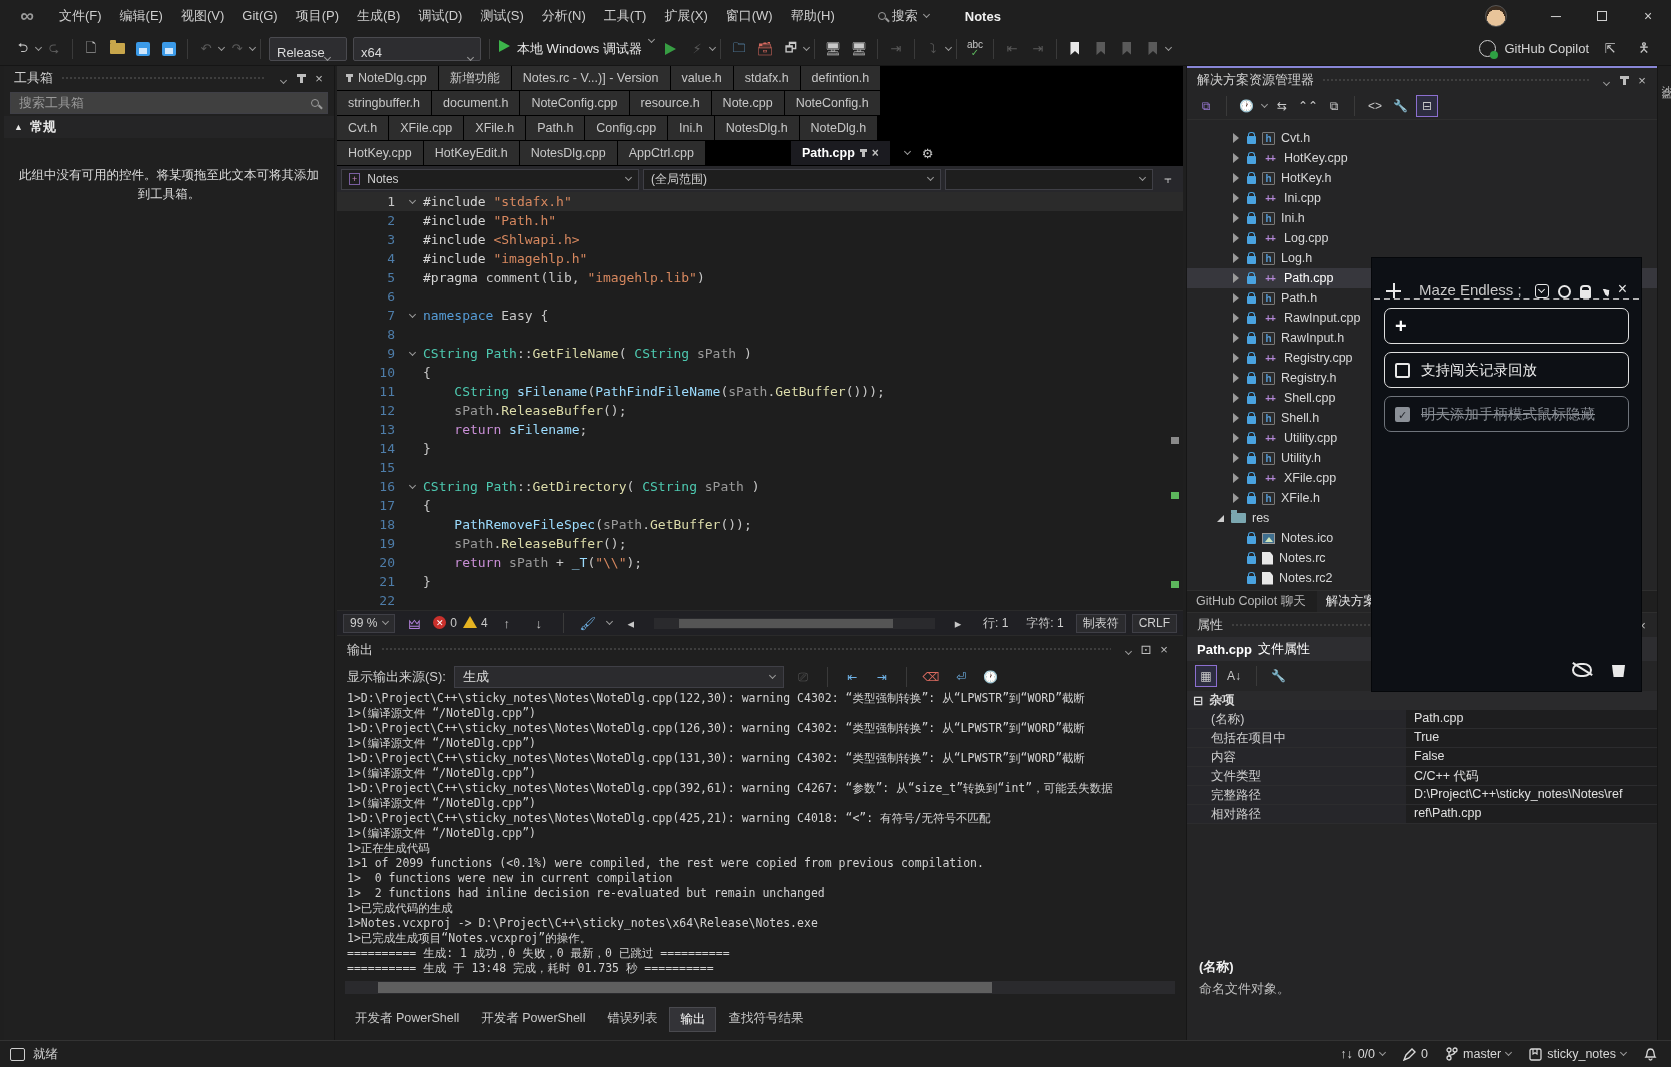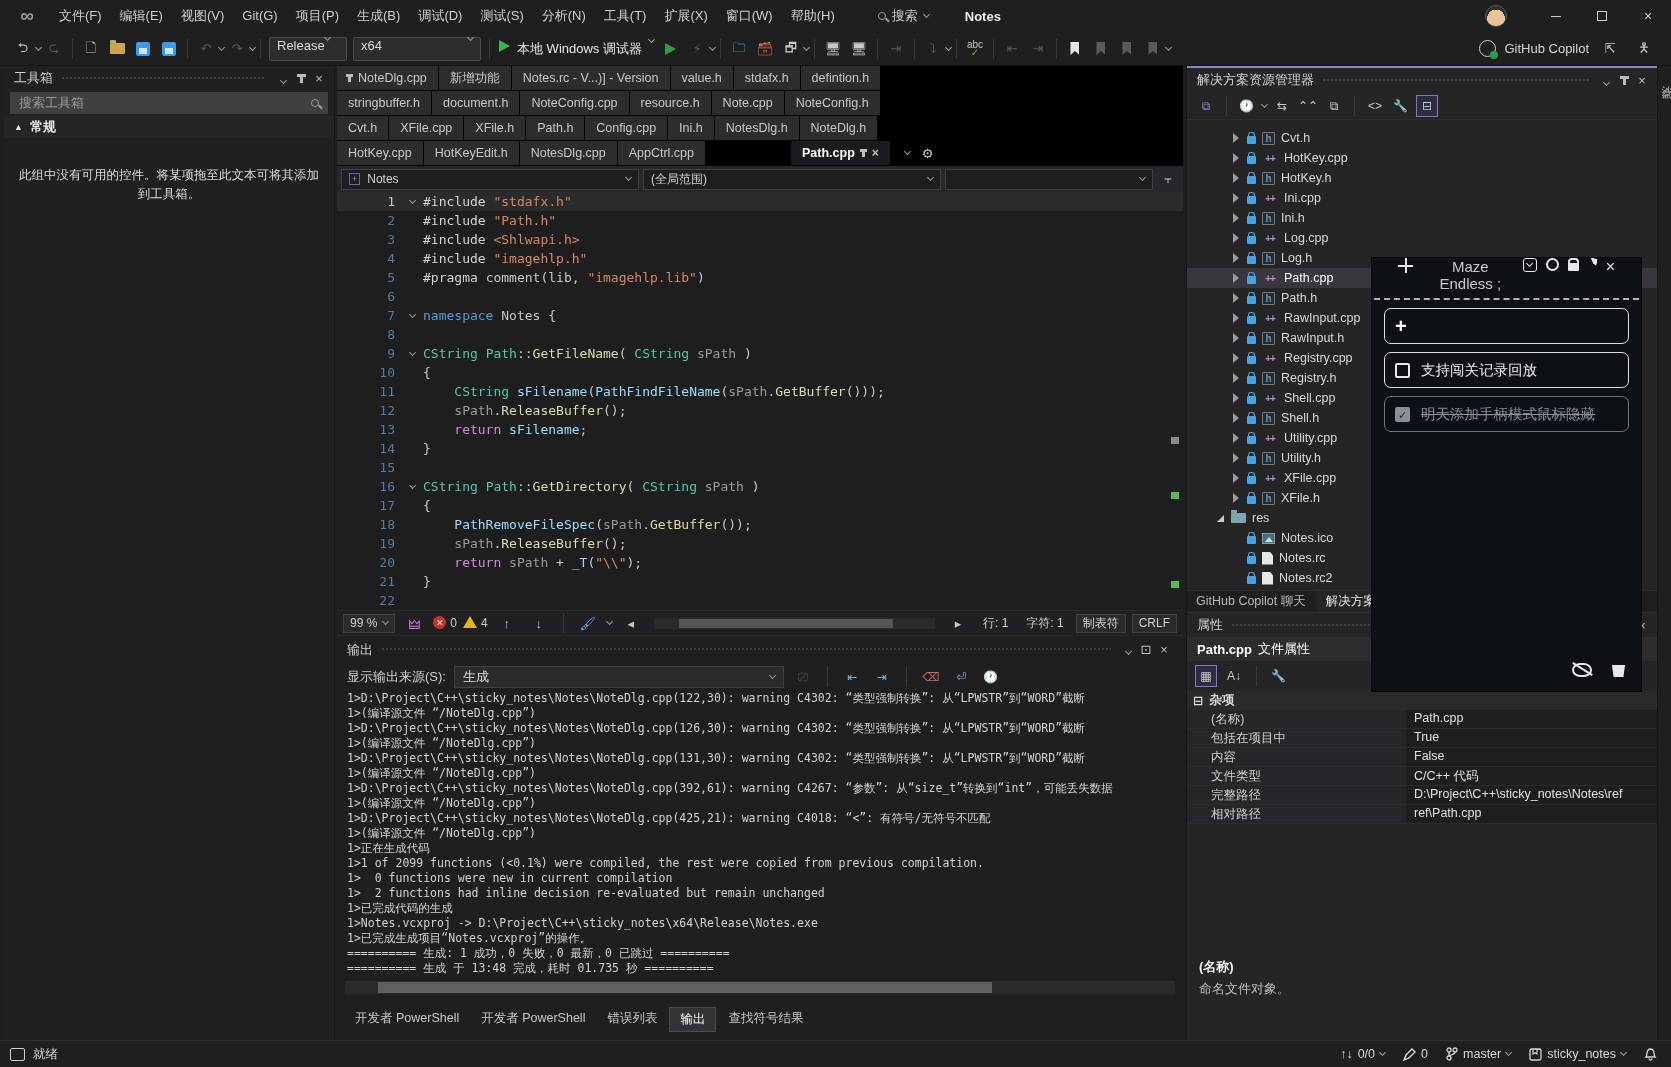--- a/index.html
+++ b/index.html
@@ -18,21 +18,21 @@
   .win-ctrls{margin-left:auto;display:flex;align-items:center}
   .avatar{width:22px;height:22px;border-radius:50%;background:radial-gradient(circle at 50% 62%,#e8c49a 55%,#3a2c20 56%);border:1px solid #555;margin-right:26px}
   .winbtn{width:46px;height:32px;text-align:center;line-height:32px;color:#cfcfcf;font-size:14px}
   .winbox{display:inline-block;width:10px;height:10px;border:1px solid #cfcfcf}
 
   
   .toolbar{left:0;top:32px;width:1671px;height:34px;background:#1f1f1f;border-bottom:1px solid #151515;display:flex;align-items:center;padding-left:10px}
   .tbico{min-width:24px;height:24px;margin:0 1px;display:flex;align-items:center;justify-content:center;color:#c8c8c8;font-size:13px;border-radius:2px}
   .tbico.dim{color:#5a5a5a}
   .tbsep{width:1px;height:20px;background:#3a3a3a;margin:0 5px}
-  .tbdrop{height:24px;background:#2d2d30;border:1px solid #4a4a4f;border-radius:2px;display:flex;align-items:flex-start;padding:0 7px;margin:0 3px;color:#dcdcdc}
+  .tbdrop{height:24px;background:#2d2d30;border:1px solid #4a4a4f;border-radius:2px;display:flex;align-items:flex-end;padding:0 7px;margin:0 3px;color:#dcdcdc}
   .chev{display:inline-block;width:5px;height:5px;border-right:1.3px solid #9a9a9a;border-bottom:1.3px solid #9a9a9a;transform:rotate(45deg);margin-top:-3px}
   .play{width:0;height:0;border-left:11px solid #3cb44a;border-top:6px solid transparent;border-bottom:6px solid transparent}
   .play.hollow{border-left-color:#3cb44a;filter:none;opacity:.85}
   .disk{width:14px;height:14px;background:#3b9ae8;border-radius:2px;position:relative}
   .disk:after{content:"";position:absolute;left:3px;top:6px;width:8px;height:6px;background:#cfe6fb}
   .folder{width:15px;height:11px;background:#c8a64b;border-radius:1px;position:relative}
   .folder:before{content:"";position:absolute;top:-3px;left:0;width:6px;height:3px;background:#c8a64b;border-radius:1px 1px 0 0}
   .searchglyph{display:inline-block;width:8px;height:8px;border:1.6px solid #9a9a9a;border-radius:50%;position:relative}
   .searchglyph:after{content:"";position:absolute;left:6px;top:6px;width:5px;height:1.6px;background:#9a9a9a;transform:rotate(45deg)}
   .copilot-wrap{margin-left:auto;display:flex;align-items:center;gap:8px;padding-right:14px;color:#d4d4d4}
@@ -131,21 +131,21 @@
   .pgrow{height:19px;display:flex;border-bottom:1px solid #2c2c2e}
   .pgl{width:219px;background:#26262a;color:#cfcfcf;padding:1px 8px 0 24px}
   .pgv{flex:1;background:#1e1e1f;color:#e0e0e0;padding:1px 8px 0 8px;white-space:nowrap;overflow:hidden}
   .propfoot{margin-top:auto;padding:8px 12px 20px 12px}
   
   .strip{left:1657px;top:66px;width:14px;height:974px;background:#1f1f1f;border-left:1px solid #161616}
   .striptab{writing-mode:vertical-rl;color:#b0b0b0;font-size:11px;margin:10px 0 0 1px;letter-spacing:2px}
 
   
   .note{left:1372px;top:258px;width:269px;height:433px;background:#0d1015;z-index:50;box-shadow:0 0 0 1px #05070a}
-  .notehead{height:40px;display:flex;align-items:flex-start;padding:0 26px;color:#c9c9c9}
+  .notehead{height:40px;display:flex;align-items:flex-end;padding:0 14px;color:#c9c9c9}
   .movecross{position:relative;width:15px;height:15px;margin-right:14px}
   .movecross:before{content:"";position:absolute;left:6.5px;top:0;width:2px;height:15px;background:#e8e8e8}
   .movecross:after{content:"";position:absolute;top:6.5px;left:0;height:2px;width:15px;background:#e8e8e8}
   .notetitle{font-size:15px;color:#c9c9c9;flex:1;text-align:center}
   .nico{margin-left:9px;color:#e8e8e8;font-size:13px;display:flex;align-items:center}
   .nbox{width:14px;height:14px;border:1.5px solid #e8e8e8;border-radius:3px;display:flex;align-items:center;justify-content:center}
   .ncircle{width:13px;height:13px;border:2px solid #e8e8e8;border-radius:50%}
   .nlock{width:11px;height:8px;background:#e8e8e8;border-radius:1px;position:relative;margin-top:5px}
   .nlock:before{content:"";position:absolute;top:-5px;left:0px;width:7px;height:5px;border:2px solid #e8e8e8;border-bottom:none;border-radius:4px 4px 0 0}
   .npin{width:9px;height:9px;background:#e8e8e8;clip-path:polygon(20% 0,100% 0,100% 80%,60% 60%);transform:rotate(10deg);position:relative}
@@ -418,21 +418,21 @@
     </div>
 
     <div class="code">
       <div id="codelines">
           <div class="cl cur"><span class="marg"></span><span class="ln">1</span><span class="fold"><span class="chev"></span></span><span class="ct"><span class="c-pp">#include </span><span class="c-str">"stdafx.h"</span></span></div>
           <div class="cl"><span class="marg"></span><span class="ln">2</span><span class="fold"></span><span class="ct"><span class="c-pp">#include </span><span class="c-str">"Path.h"</span></span></div>
           <div class="cl"><span class="marg"></span><span class="ln">3</span><span class="fold"></span><span class="ct"><span class="c-pp">#include </span><span class="c-str">&lt;Shlwapi.h&gt;</span></span></div>
           <div class="cl"><span class="marg"></span><span class="ln">4</span><span class="fold"></span><span class="ct"><span class="c-pp">#include </span><span class="c-str">"imagehlp.h"</span></span></div>
           <div class="cl"><span class="marg"></span><span class="ln">5</span><span class="fold"></span><span class="ct"><span class="c-pp">#pragma </span><span class="c-pl">comment(lib, </span><span class="c-str">"imagehlp.lib"</span><span class="c-pl">)</span></span></div>
           <div class="cl"><span class="marg"></span><span class="ln">6</span><span class="fold"></span><span class="ct"></span></div>
-          <div class="cl"><span class="marg"></span><span class="ln">7</span><span class="fold"><span class="chev"></span></span><span class="ct"><span class="c-kw">namespace </span><span class="c-pl">Notes {</span></span></div>
+          <div class="cl"><span class="marg"></span><span class="ln">7</span><span class="fold"><span class="chev"></span></span><span class="ct"><span class="c-kw">namespace </span><span class="c-pl">Easy {</span></span></div>
           <div class="cl"><span class="marg"></span><span class="ln">8</span><span class="fold"></span><span class="ct"></span></div>
           <div class="cl"><span class="marg"></span><span class="ln">9</span><span class="fold"><span class="chev"></span></span><span class="ct"><span class="c-type">CString </span><span class="c-type">Path</span><span class="c-pl">::</span><span class="c-fn">GetFileName</span><span class="c-pl">( </span><span class="c-type">CString </span><span class="c-var">sPath</span><span class="c-pl"> )</span></span></div>
           <div class="cl"><span class="marg"></span><span class="ln">10</span><span class="fold"></span><span class="ct"><span class="c-pl">{</span></span></div>
           <div class="cl"><span class="marg"></span><span class="ln">11</span><span class="fold"></span><span class="ct"><span class="c-pl">    </span><span class="c-type">CString </span><span class="c-loc">sFilename</span><span class="c-pl">(</span><span class="c-api">PathFindFileName</span><span class="c-pl">(</span><span class="c-var">sPath</span><span class="c-pl">.</span><span class="c-fn">GetBuffer</span><span class="c-pl">()));</span></span></div>
           <div class="cl"><span class="marg"></span><span class="ln">12</span><span class="fold"></span><span class="ct"><span class="c-pl">    </span><span class="c-var">sPath</span><span class="c-pl">.</span><span class="c-fn">ReleaseBuffer</span><span class="c-pl">();</span></span></div>
           <div class="cl"><span class="marg"></span><span class="ln">13</span><span class="fold"></span><span class="ct"><span class="c-pl">    </span><span class="c-ctrl">return </span><span class="c-loc">sFilename</span><span class="c-pl">;</span></span></div>
           <div class="cl"><span class="marg"></span><span class="ln">14</span><span class="fold"></span><span class="ct"><span class="c-pl">}</span></span></div>
           <div class="cl"><span class="marg"></span><span class="ln">15</span><span class="fold"></span><span class="ct"></span></div>
           <div class="cl"><span class="marg"></span><span class="ln">16</span><span class="fold"><span class="chev"></span></span><span class="ct"><span class="c-type">CString </span><span class="c-type">Path</span><span class="c-pl">::</span><span class="c-fn">GetDirectory</span><span class="c-pl">( </span><span class="c-type">CString </span><span class="c-var">sPath</span><span class="c-pl"> )</span></span></div>
           <div class="cl"><span class="marg"></span><span class="ln">17</span><span class="fold"></span><span class="ct"><span class="c-pl">{</span></span></div>

